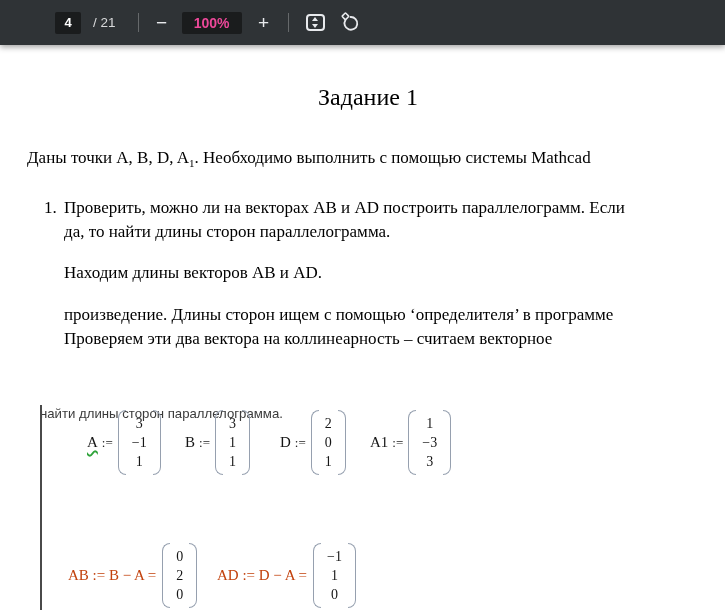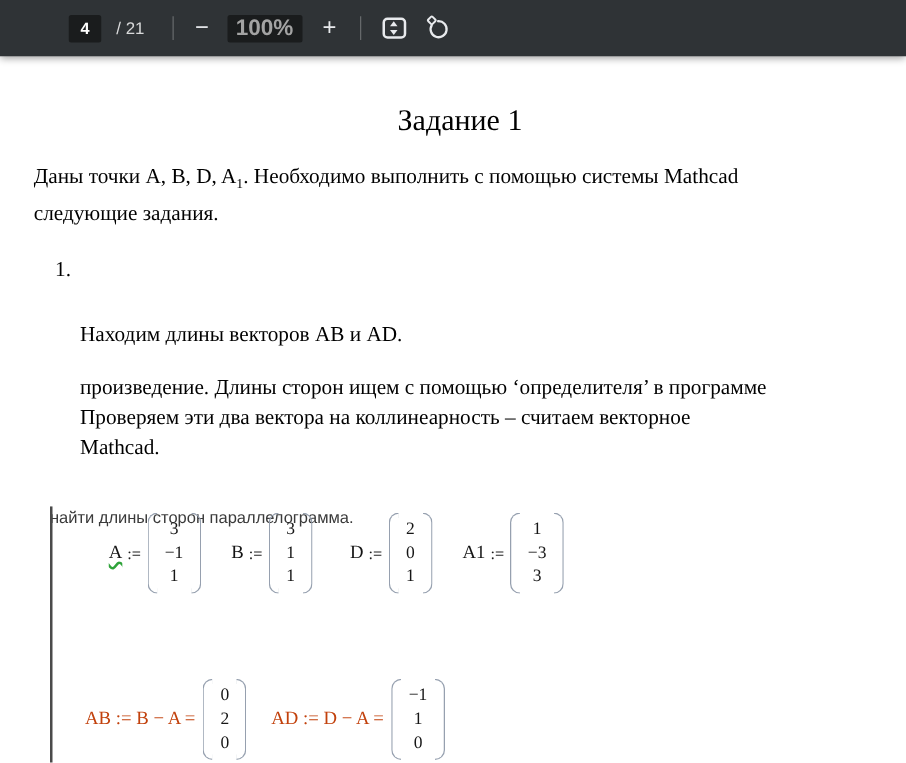--- a/index.html
+++ b/index.html
@@ -24,45 +24,45 @@
   .tsep { width:1px; height:19px; background:#66696b; }
   .sep1 { margin-left:22px; }
   .sep2 { margin-left:15px; }
   .tbtn {
     background:none; border:none; cursor:pointer; color:#e8eaed;
     display:flex; align-items:center; justify-content:center;
     font-family:"Liberation Sans", sans-serif;
   }
   .zoom-out { margin-left:14px; font-size:19px; width:18px; height:24px; line-height:22px; }
   .zoom-box {
-    margin-left:11px; width:60px; height:22px; background:#1a1c1d; color:#a3a3a3;
+    margin-left:11px; width:60px; height:22px; background:#1a1c1d; color:#ec4899;
     border-radius:2px; display:flex; align-items:center; justify-content:center;
-    font-size:18px; font-weight:700;
+    font-size:14px; font-weight:700;
   }
   .zoom-in { margin-left:13px; font-size:19px; width:18px; height:24px; line-height:22px; }
   .fit-btn { margin-left:17px; }
   .fit-rect {
     width:19px; height:17px; border:2px solid #e8eaed; border-radius:4px;
     display:flex; flex-direction:column; align-items:center; justify-content:center;
   }
   .tri-up { width:0; height:0; border-left:3.5px solid transparent;
             border-right:3.5px solid transparent; border-bottom:4px solid #e8eaed; }
   .tri-dn { width:0; height:0; border-left:3.5px solid transparent;
             border-right:3.5px solid transparent; border-top:4px solid #e8eaed; margin-top:3px; }
   .rot-btn { margin-left:15px; }
 
   
   .page { position:relative; width:725px; height:565px; background:#fff; color:#000; }
   .doc-title { font-size:24px; font-weight:400; text-align:center; margin-top:37px; line-height:30px;margin-left:11px; }
   .para { font-size:17px; line-height:24px; padding:0 40px 0 38px; white-space:nowrap; }
-  .intro { margin-top:17px;padding-left:27px; }
+  .intro { margin-top:34px;padding-left:27px; }
   .list-item { display:flex; margin-top:21px; font-size:17px; line-height:24px; padding-left:44px; }
   .li-num { width:20px; flex:none; }
   .indent { padding-left:64px; }
-  .para-find { margin-top:28px; }
+  .para-find { margin-top:17px; }
   .para-check { margin-top:18px; }
   sub { font-size:11px; }
 
   
   .mathcad {
     position:absolute; top:323px; left:40px; right:25px; height:242px;
     overflow:hidden; font-family:"Liberation Serif", serif;
   }
   .vline { position:absolute; left:0; top:0; width:2px; height:234px; background:#4a4a4a; }
   .mc-row { position:absolute; left:0; right:0; }
@@ -113,33 +113,35 @@
       </svg>
     </span>
   </button>
 </div>
 
 <div class="page">
   <h1 class="doc-title">Задание 1</h1>
 
   <div class="para intro">
     <div><span>Даны точки A, B, D, A</span><sub>1</sub><span>. Необходимо выполнить с помощью системы Mathcad</span></div>
-    <div>следующие задания.</div>
   </div>
 
   <div class="list-item">
     <span class="li-num">1.</span>
+    <div>
+      <div style="white-space:nowrap;">Проверить, можно ли на векторах AB и AD построить параллелограмм. Если</div>
+      <div style="white-space:nowrap;">да, то найти длины сторон параллелограмма.</div>
+    </div>
   </div>
 
   <div class="para indent para-find">Находим длины векторов AB и AD.</div>
 
   <div class="para indent para-check">
     <div>произведение. Длины сторон ищем с помощью ‘определителя’ в программе</div>
     <div>Проверяем эти два вектора на коллинеарность – считаем векторное</div>
-    <div>Mathcad.</div>
   </div>
 
   <div class="mathcad">
     <div class="vline"></div>
 
     <div class="mc-row mc-defs">
       <div class="mc-group" style="left:47px;">
         <span class="mc-name warn">A</span>
         <span class="mc-assign">:=</span>
         <span class="matrix">

